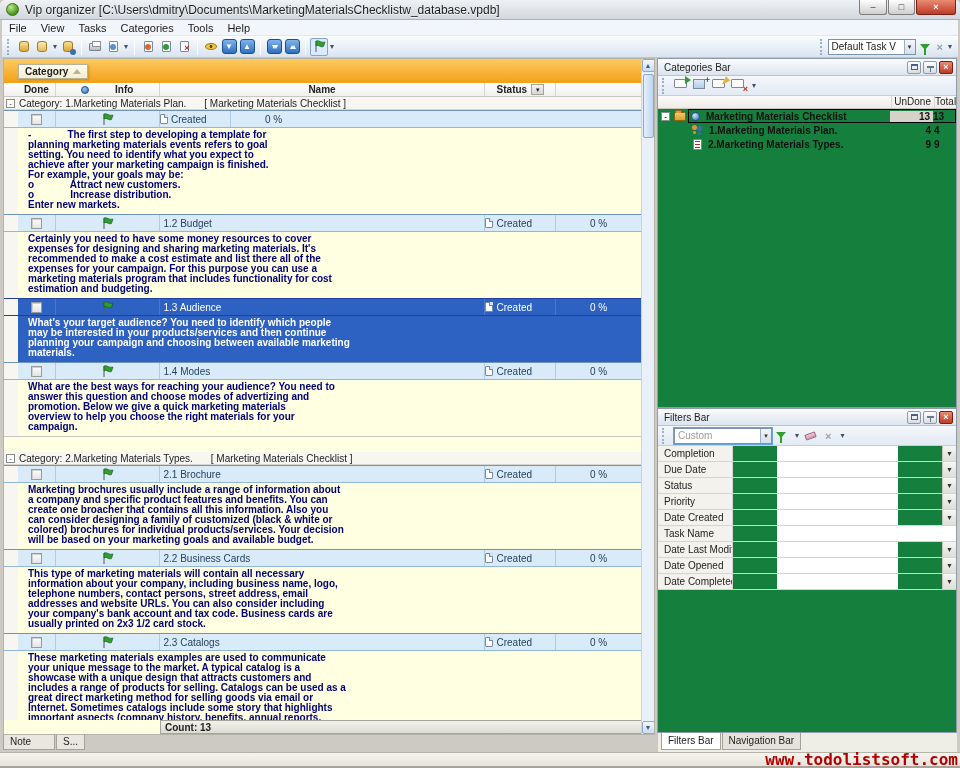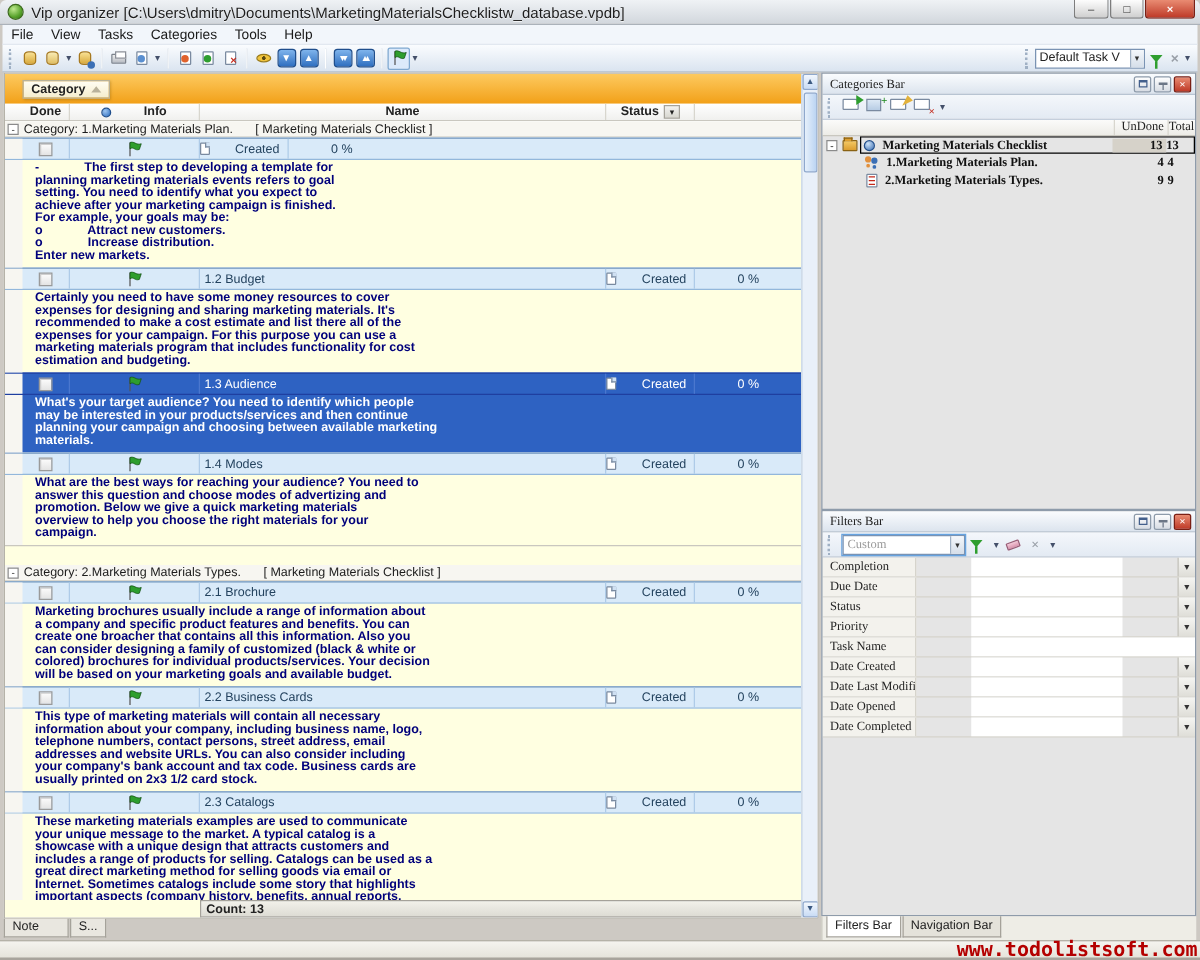--- a/index.html
+++ b/index.html
@@ -75,21 +75,21 @@
   .expand-box { width:9px; height:9px; border:1px solid #8b8b8b; background:#fff; font-size:8px; line-height:7px; text-align:center; color:#333; margin:0 4px 0 2px; flex:none; }
   .glabel { margin-right:18px; white-space:nowrap; }
   .glist { white-space:nowrap; }
 
   .trow { height:18px; display:flex; background:#D9EAF9; border-top:1px solid #6F94BC; border-bottom:1px solid #93B7DB; align-items:stretch; color:#24435F; }
   .trow .cell { border-right:1px solid #AECBE8; display:flex; align-items:center; }
   .t-gutter { width:14px; background:#F7F6F1; border-right:none !important; }
   .t-done { width:38px; justify-content:center; }
   .t-info { width:104px; justify-content:center; }
   .t-name { width:327px; padding-left:4px; }
-  .t-status { width:71px; padding-left:0; gap:20px; }
+  .t-status { width:71px; padding-left:0; gap:3px; }
   .t-complete { width:85px; justify-content:center; border-right:none !important; }
   .checkbox { width:11px; height:11px; background:linear-gradient(#FDFDFD,#E4E4E4); border:1px solid #9a9a9a; box-shadow:inset 1px 1px 0 #cfcfcf; }
   .doc-ico { width:8px; height:10px; background:#fff; border:1px solid #7a8aa0; border-radius:1px; position:relative; flex:none; }
   .doc-ico:before { content:""; position:absolute; right:-1px; top:-1px; width:3px; height:3px; background:#cfe0f2; border-left:1px solid #7a8aa0; border-bottom:1px solid #7a8aa0; }
 
   .drow { display:flex; background:#FFFFE1; }
   .drow .d-gutter { width:14px; background:#F7F6F1; flex:none; }
   .dcell { flex:1; padding:2px 4px 4px 10px; font-weight:bold; color:#00007B; font-size:10px; line-height:10px; white-space:pre; overflow:hidden; }
   .blank-row { height:16px; background:#FFFFE1; border-top:1px solid #C9C7BF; }
   .sel .trow, .trow.sel { background:#2E62C2; border-top-color:#1F3FA0; border-bottom-color:#1F3FA0; color:#fff; }
@@ -105,21 +105,21 @@
   .varrow { width:13px; height:13px; background:linear-gradient(#F2F7FD,#C9DCF5); border:1px solid #8FA8CC; border-radius:2px;
     font-size:7px; color:#3C5A82; display:flex; align-items:center; justify-content:center; flex:none; }
   .vthumb { width:11px; height:64px; margin-top:2px; background:linear-gradient(90deg,#E6F0FB,#BBD4F2); border:1px solid #8FA8CC; border-radius:2px; }
   .vspace { flex:1; }
 
   .note-tabs { height:17px; display:flex; align-items:flex-start; padding-top:0; flex:none; }
   .ntab { border:1px solid #A5A29A; border-top:none; background:#E9E7E0; font-size:10px; padding:1px 6px 2px; margin-right:1px; }
   .ntab.first { width:52px; }
 
   
-  .panel { border:1px solid #8E9BAA; background:#e5e5e5; display:flex; flex-direction:column; overflow:hidden;font-family:Liberation Serif, serif; }
+  .panel { border:1px solid #8E9BAA; background:#15803d; display:flex; flex-direction:column; overflow:hidden; }
   .panel.cats { height:350px; flex:none; }
   .panel.filters { flex:1; }
   .panel-title { height:17px; flex:none; background:linear-gradient(#FAFCFE,#DCE4EE); border-bottom:1px solid #B8C4D2;
     display:flex; align-items:center; padding:0 3px 0 6px; font-size:10px; }
   .panel-title .t { flex:1; }
   .pbtn { width:14px; height:13px; border:1px solid #8E9BAA; border-radius:2px; background:linear-gradient(#FDFDFD,#D8DDE4);
     margin-left:2px; display:flex; align-items:center; justify-content:center; position:relative; }
   .pbtn .restore-glyph { width:7px; height:6px; border:1px solid #44608C; border-top-width:2px; }
   .pbtn .pin-glyph { width:7px; height:2px; background:#6b7686; position:relative; }
   .pbtn .pin-glyph:after { content:""; position:absolute; left:3px; top:2px; width:1px; height:4px; background:#6b7686; }
@@ -632,27 +632,27 @@
             <div class="flbl">Status</div>
             <div class="fval"></div>
             <div class="fbtn">▼</div>
           </div>
           <div class="frow">
             <div class="flbl">Priority</div>
             <div class="fval"></div>
             <div class="fbtn">▼</div>
           </div>
           <div class="frow">
+            <div class="flbl">Date Created</div>
+            <div class="fval"></div>
+            <div class="fbtn">▼</div>
+          </div>
+          <div class="frow">
             <div class="flbl">Task Name</div>
             <div class="fval"></div>
-          </div>
-          <div class="frow">
-            <div class="flbl">Date Created</div>
-            <div class="fval"></div>
-            <div class="fbtn">▼</div>
           </div>
           <div class="frow">
             <div class="flbl">Date Last Modifie</div>
             <div class="fval"></div>
             <div class="fbtn">▼</div>
           </div>
           <div class="frow">
             <div class="flbl">Date Opened</div>
             <div class="fval"></div>
             <div class="fbtn">▼</div>

